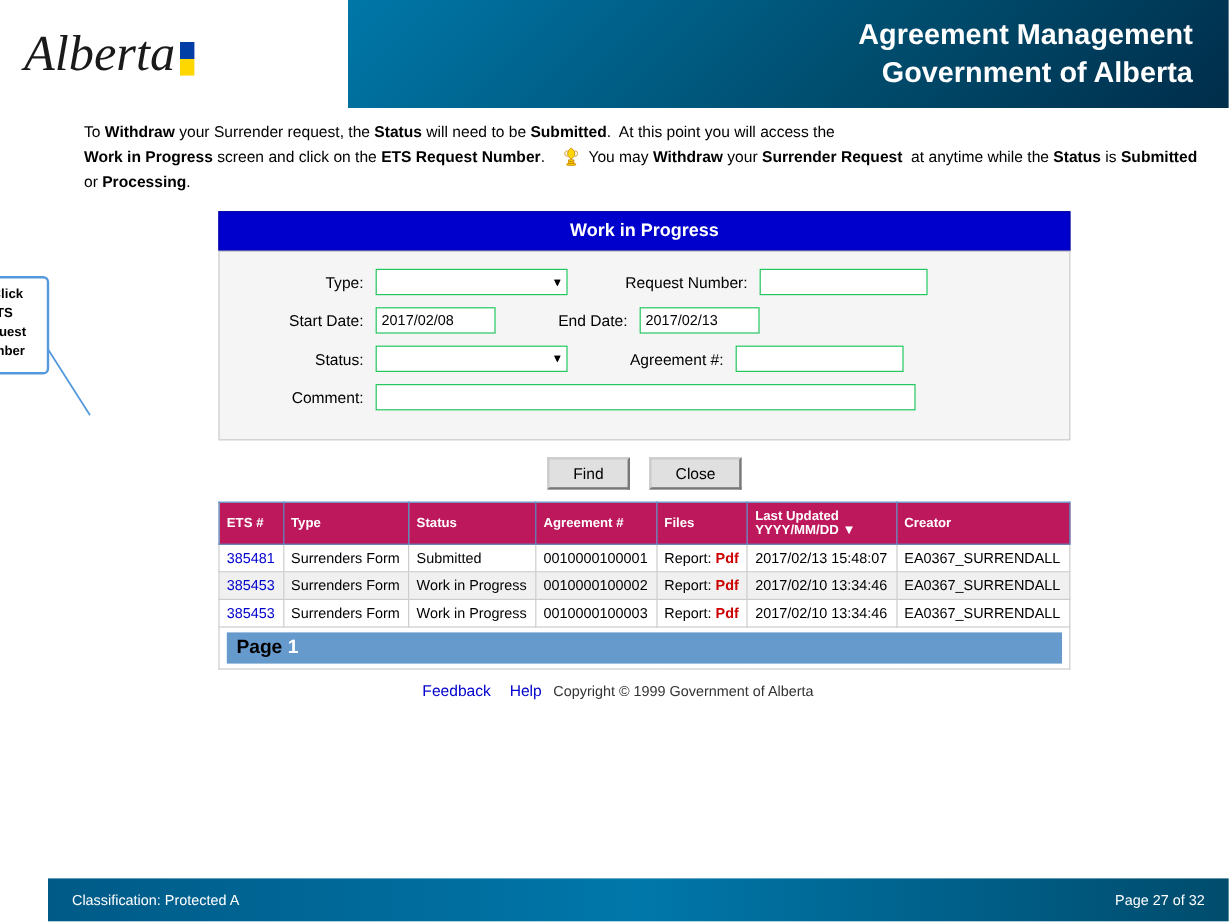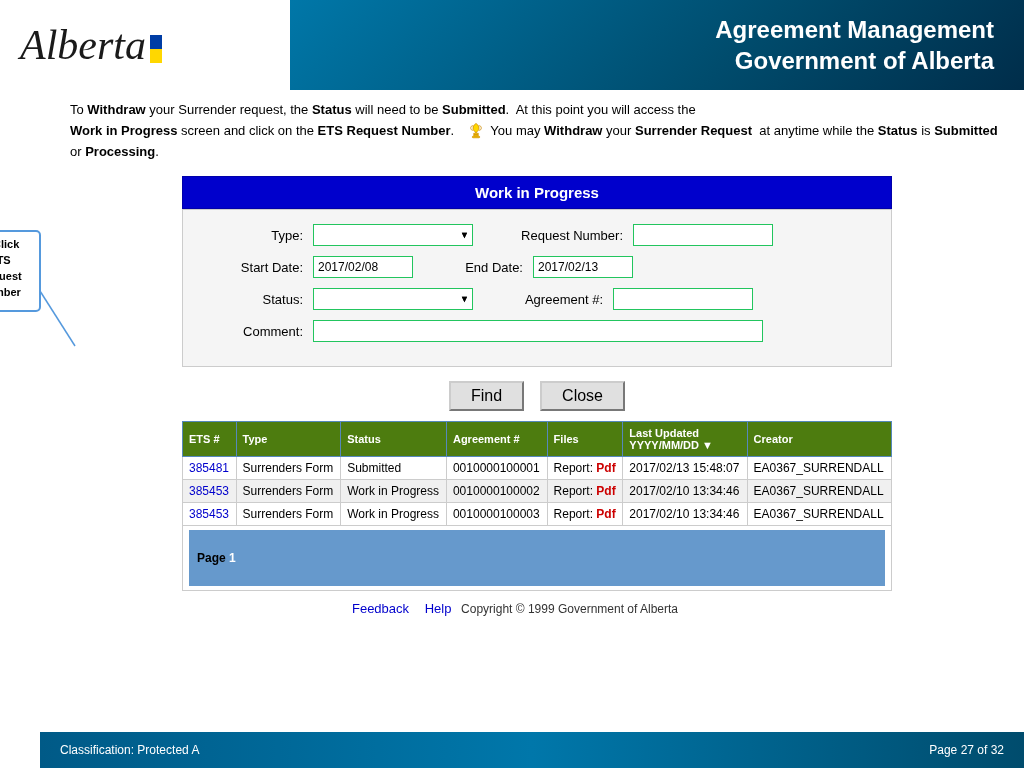--- a/index.html
+++ b/index.html
@@ -177,34 +177,34 @@
       display: flex;
       justify-content: center;
       gap: 16px;
       margin: 14px 0 10px 0;
     }
 
     .btn {
       background: #e0e0e0;
       border: 2px outset #ccc;
       padding: 4px 20px;
-      font-size: 16px;
+      font-size: 13px;
       cursor: pointer;
     }
 
     
     .results-table {
       width: 100%;
       border-collapse: collapse;
       font-size: 12px;
       margin-top: 6px;
     }
 
     .results-table th {
-      background: #4d7c0f;
+      background: #be185d;
       color: #fff;
       font-weight: bold;
       padding: 5px 6px;
       text-align: left;
       border: 1px solid #5588bb;
       font-size: 11px;
     }
 
     .results-table td {
       padding: 4px 6px;
@@ -226,23 +226,23 @@
 
     .pdf-link {
       color: #cc0000;
       font-weight: bold;
       text-decoration: none;
     }
 
     .page-row {
       background: #6699cc;
       color: #000;
-      padding: 21px 8px;
-      font-weight: bold;
-      font-size: 12px;
+      padding: 4px 8px;
+      font-weight: bold;
+      font-size: 16px;
     }
     .page-num {
       color: #fff;
       font-weight: bold;
     }
 
     
     .footer-links {
       text-align: center;
       margin: 10px 0 6px 0;

